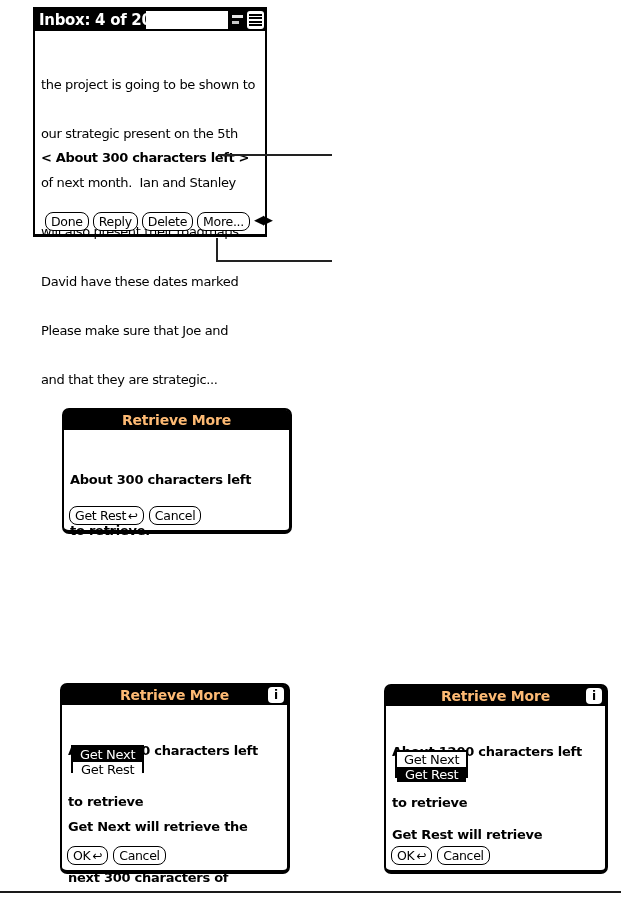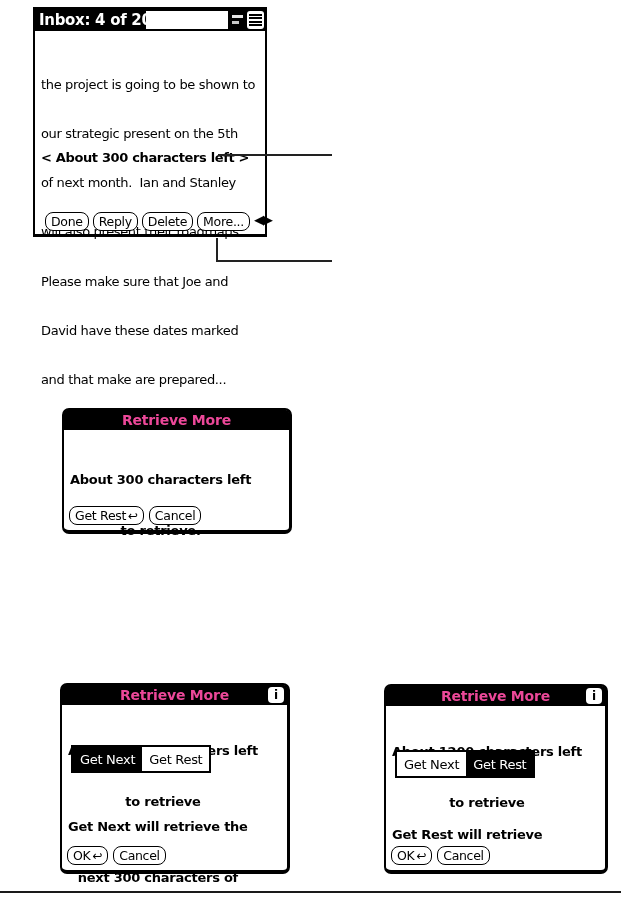--- a/index.html
+++ b/index.html
@@ -32,31 +32,31 @@
     padding:0 5px; background:#fff; border:1.5px solid #000; border-radius:8px;
     font-family:inherit; font-size:12.5px; letter-spacing:-0.3px; color:#000;
     white-space:pre; cursor:pointer; }
   .nav-arrows { display:inline-flex; align-items:center; font-size:13px; letter-spacing:-1px; }
   .nav-arrows span { cursor:pointer; }
 
   
   .dialog { position:absolute; background:#fff; border:2px solid #000;
     border-right-width:3px; border-bottom-width:4px; border-radius:7px; }
   .dlg-title { position:absolute; left:0; top:0; right:0; height:20px; background:#000;
-    border-radius:3px 3px 0 0; color:#ec4899; font-weight:bold; font-size:14px;
+    border-radius:3px 3px 0 0; color:#fdba74; font-weight:bold; font-size:14px;
     line-height:20px; text-align:center; letter-spacing:-0.2px; }
   .info-icon { position:absolute; right:3px; top:2px; width:16px; height:16px; background:#fff;
     border-radius:4px; color:#000; font-weight:bold; font-size:12px; line-height:16px;
     text-align:center; cursor:pointer; }
   .dlg-body, .dlg-desc { position:absolute; left:6px; font-weight:bold; font-size:13px;
-    line-height:17px; letter-spacing:-0.25px; white-space:pre;text-align:center; }
+    line-height:17px; letter-spacing:-0.25px; white-space:pre; }
   .dlg-buttons { position:absolute; left:5px; bottom:5px; display:flex; gap:5px; }
   .ret-glyph { font-size:12px; margin-left:2px; font-weight:normal; }
   .seg-control { position:absolute; left:9px; display:flex; border:2px solid #000;
-    height:28px; background:#fff; }
+    height:28px; background:#fff;flex-direction:column; }
   .seg { display:flex; align-items:center; justify-content:center; padding:0 7px;
     font-size:13px; letter-spacing:-0.3px; background:#fff; color:#000;
     white-space:pre; cursor:pointer; }
   .seg.selected { background:#000; color:#fff; }
 
   
   #dlg300 { left:62px; top:408px; width:230px; height:126px; }
   #dlg300 .dlg-body { top:27px; }
   #dlgNext { left:60px; top:683px; width:230px; height:191px; }
   #dlgNext .dlg-body { top:23px; }
@@ -93,23 +93,23 @@
           <i></i>
           <i></i>
           <i></i>
         </span>
     </div>
     <div class="s1-body">
       <div>the project is going to be shown to</div>
       <div>our strategic present on the 5th</div>
       <div>of next month.  Ian and Stanley</div>
       <div>will also present their roadmaps.</div>
+      <div>David have these dates marked</div>
       <div>Please make sure that Joe and</div>
-      <div>David have these dates marked</div>
-      <div>and that make are prepared...</div>
+      <div>and that they are strategic...</div>
     </div>
     <div class="s1-status">&lt; About 300 characters left &gt;</div>
     <div class="s1-buttons">
       <button class="palm-btn">Done</button>
       <button class="palm-btn">Reply</button>
       <button class="palm-btn">Delete</button>
       <button class="palm-btn">More...</button>
       <span class="nav-arrows">
         <span>◀</span>
         <span>▶</span>

